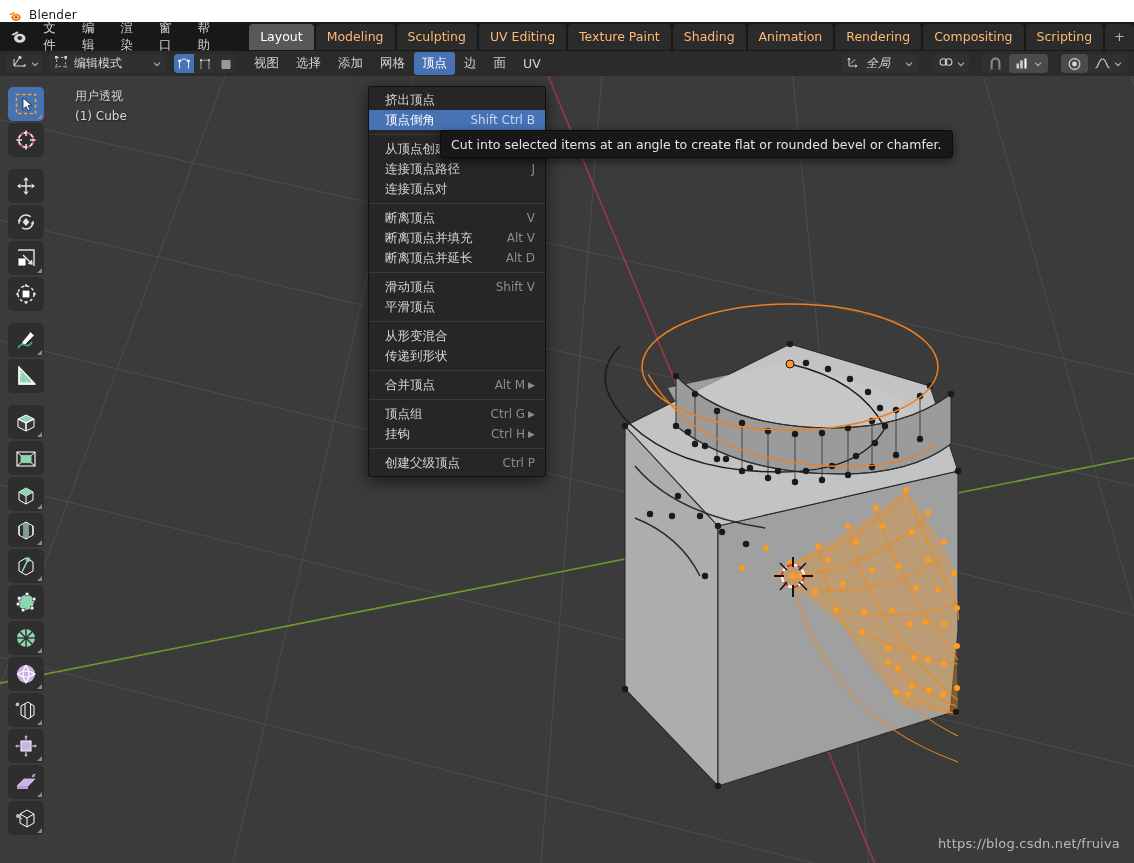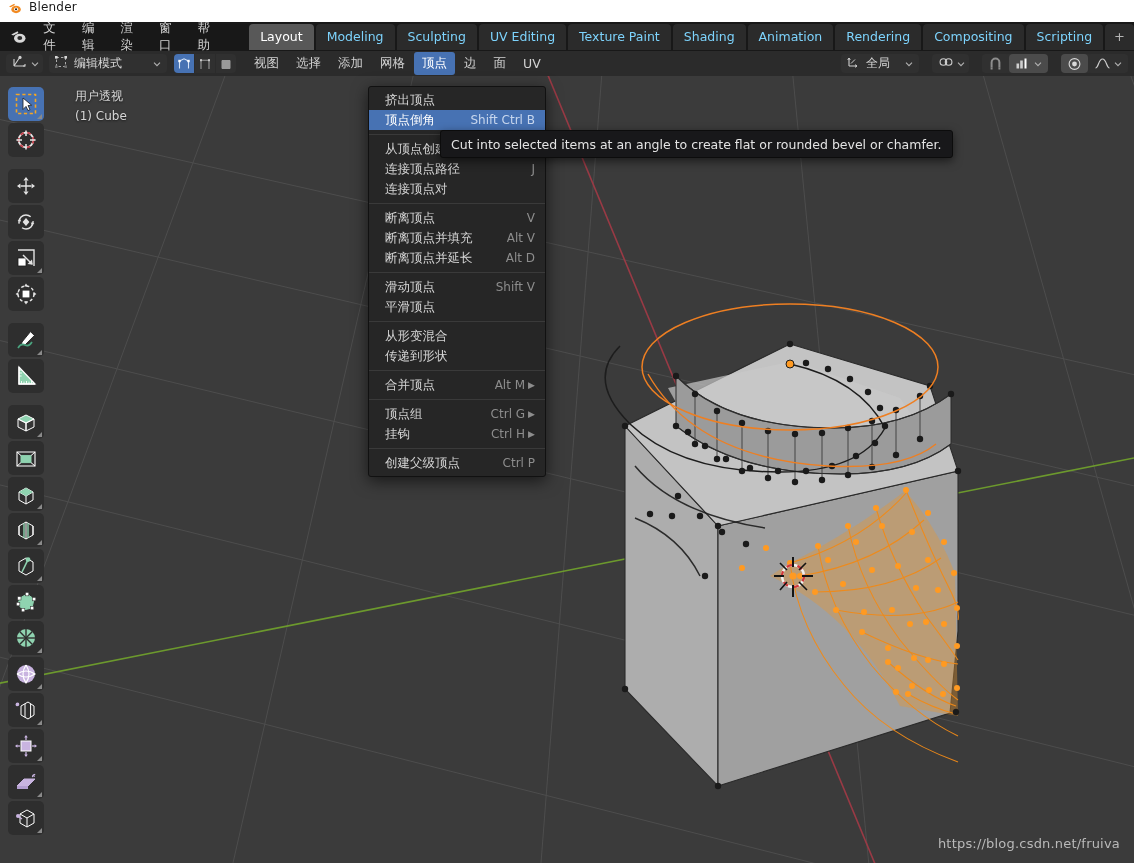--- a/index.html
+++ b/index.html
@@ -7,38 +7,38 @@
     width: 1134px; height: 863px;
     background: #1d1d1d;
     font-family: "DejaVu Sans", "Liberation Sans", sans-serif;
     overflow: hidden;
   }
   #app { position: relative; width: 1134px; height: 863px; }
 
   
   .titlebar {
     position: absolute; left:0; top:0; width:1134px; height:22px;
-    background:#ffffff; display:flex; align-items:flex-start; padding-left:8px; gap:7px;
+    background:#ffffff; display:flex; align-items:flex-end; padding-left:8px; gap:7px;
   }
   .titlebar .tb-title { font-size:12px; color:#1a1a1a; letter-spacing:.2px; }
   .blender-logo { width:14px; height:14px; position:relative; display:block; }
 
   
   .topbar {
     position:absolute; left:0; top:22px; width:1134px; height:29px;
     background:#181818; display:flex; align-items:center;
   }
   .topbar .bl-icon { width:26px; margin-left:7px; display:flex; justify-content:center; }
   .topmenu { display:flex; align-items:flex-start; gap:0; margin-left:4px; }
   .topmenu .mi {
     font-size:12.5px; color:#d2d2d2; padding:4px 9px; border-radius:3px; cursor:default;
   }
   .wstabs { display:flex; align-items:center; margin-left:22px; gap:2px; }
   .wstab {
-    font-size:12.5px; color:#7dd3fc; padding:5px 11px 6px 11px;
+    font-size:12.5px; color:#fdba74; padding:5px 11px 6px 11px;
     background:#2b2b2b; border-radius:4px 4px 0 0; cursor:default; white-space:nowrap;
   }
   .wstab.active { background:#585858; color:#ffffff; }
   .wstab.plus { padding:5px 9px 6px 9px; color:#b5b5b5; font-size:13px; }
 
   
   .vpheader {
     position:absolute; left:0; top:51px; width:1134px; height:25px;
     background:#2b2b2b; display:flex; align-items:center; padding:0 6px;
   }
@@ -61,21 +61,21 @@
   }
   .segbtn:first-child { border-radius:4px 0 0 4px; }
   .segbtn:last-child { border-radius:0 4px 4px 0; }
   .segbtn.on { background:#4772b3; }
   .vmenus { display:flex; align-items:center; margin-left:10px; gap:1px; }
   .vmenu {
     font-size:12.5px; color:#d2d2d2; padding:3px 8px; border-radius:3px; cursor:default;
   }
   .vmenu.open { background:#4772b3; color:#ffffff; }
   .spacer { flex:1; }
-  .rgroup { display:flex; align-items:center; gap:13px; }
+  .rgroup { display:flex; align-items:center; gap:13px;font-style:italic; }
 
   
   .viewport {
     position:absolute; left:0; top:76px; width:1134px; height:787px;
     background:#0c4a6e; overflow:hidden;
   }
   .vp-svg { position:absolute; left:0; top:0; }
   .vp-text { position:absolute; left:75px; top:10px; pointer-events:none; }
   .vp-text div { font-size:12px; color:#d7d7d7; line-height:20px; text-shadow:0 1px 2px #1c1c1c; }
 

